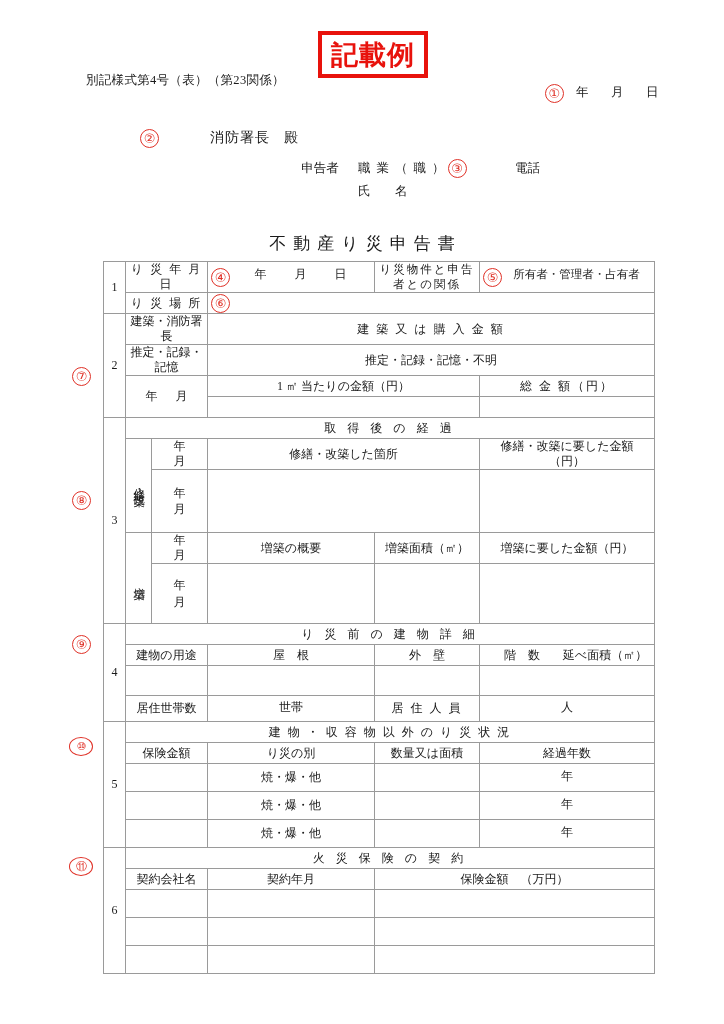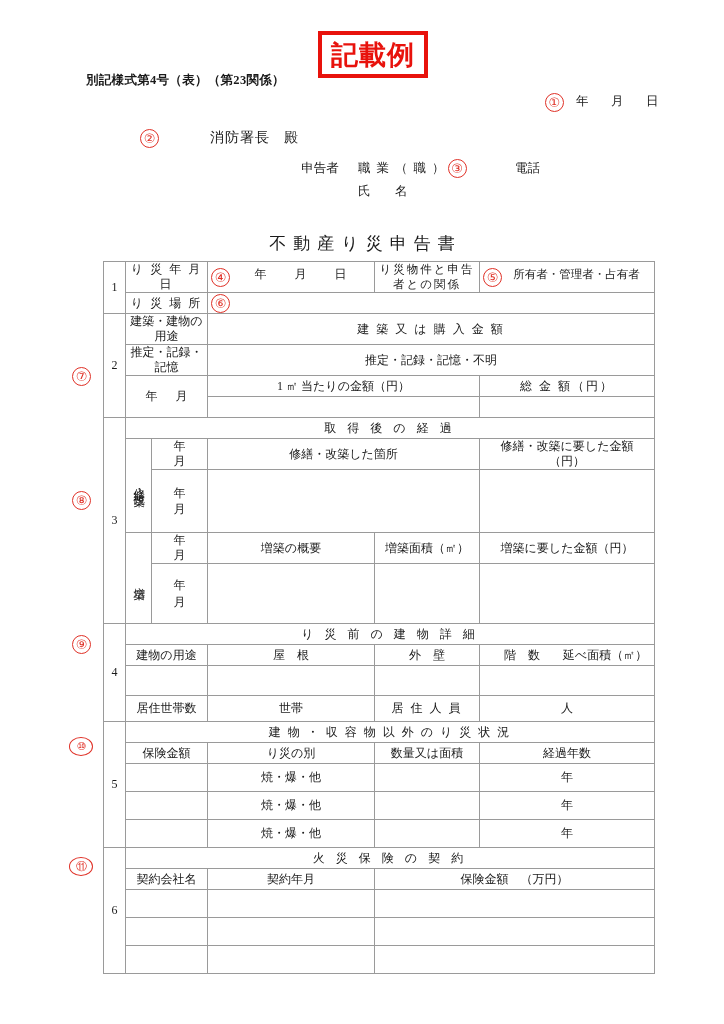--- a/index.html
+++ b/index.html
@@ -44,26 +44,25 @@
   }
 
   
   .form-no {
     position: absolute;
     left: 86px;
     top: 72px;
     font-size: 12.5px;
     letter-spacing: 0.3px;
     white-space: nowrap;
-    font-weight: bold;
   }
   .date-line {
     position: absolute;
     left: 545px;
-    top: 93px;
+    top: 84px;
     font-size: 12.5px;
     white-space: nowrap;
     letter-spacing: 0.5px;
   }
   .date-line .y { margin-left: 12px; }
   .date-line .m { margin-left: 22px; }
   .date-line .d { margin-left: 22px; }
 
   .addressee {
     position: absolute;
@@ -198,21 +197,21 @@
   td.ymcell {
     width: 56px;
   }
   .ym-stack {
     display: inline-block;
     text-align: center;
     line-height: 1.35;
     font-size: 12px;
   }
   .ym-inline i { font-style: normal; padding: 0 9px; }
-  .right-unit { text-align: right; padding-right: 8px; }
+  .right-unit { text-align: right; padding-right: 8px; font-family: Liberation Mono, monospace; }
   .blank { height: 24px; }
 </style>
 </head>
 <body>
 
 <div class="page">
 
   <div class="stamp">
     <span>記載例</span>
   </div>
@@ -286,21 +285,21 @@
       <tr class="sec-bot">
         <td colspan="2" class="sp2">り 災 場 所</td>
         <td colspan="3" class="rgt" style="text-align:left">
           <span class="circ">⑥</span>
           <span></span>
         </td>
       </tr>
 
       <tr class="sec-top">
         <td class="rownum lft" rowspan="4">2</td>
-        <td colspan="2">建築・建物の用途</td>
+        <td colspan="2">建築・消防署長</td>
         <td colspan="3" class="rgt sp2">建 築 又 は 購 入 金 額</td>
       </tr>
       <tr>
         <td colspan="2">推定・記録・記憶</td>
         <td colspan="3" class="rgt">推定・記録・記憶・不明</td>
       </tr>
       <tr>
         <td colspan="2" rowspan="2">
           <span class="ym-inline"><i>年</i><i>月</i></span>
         </td>

